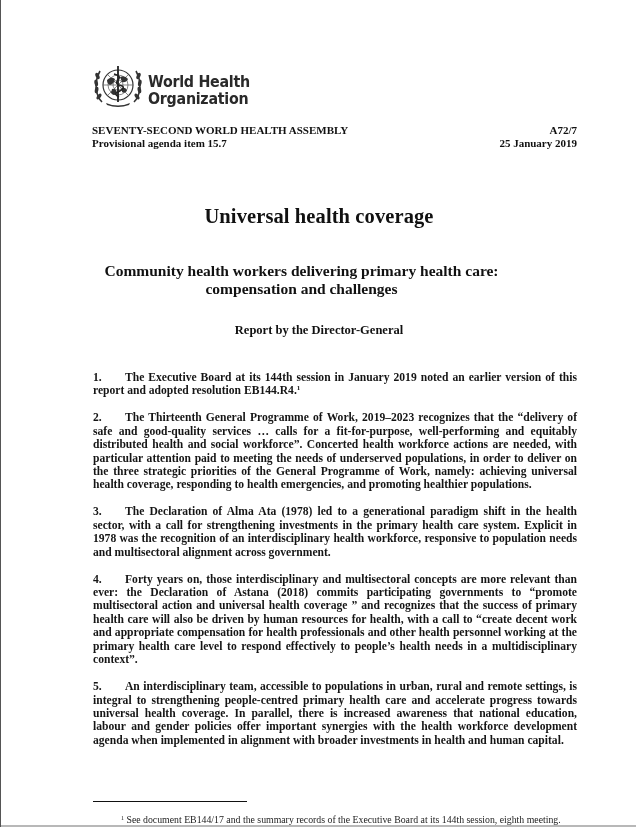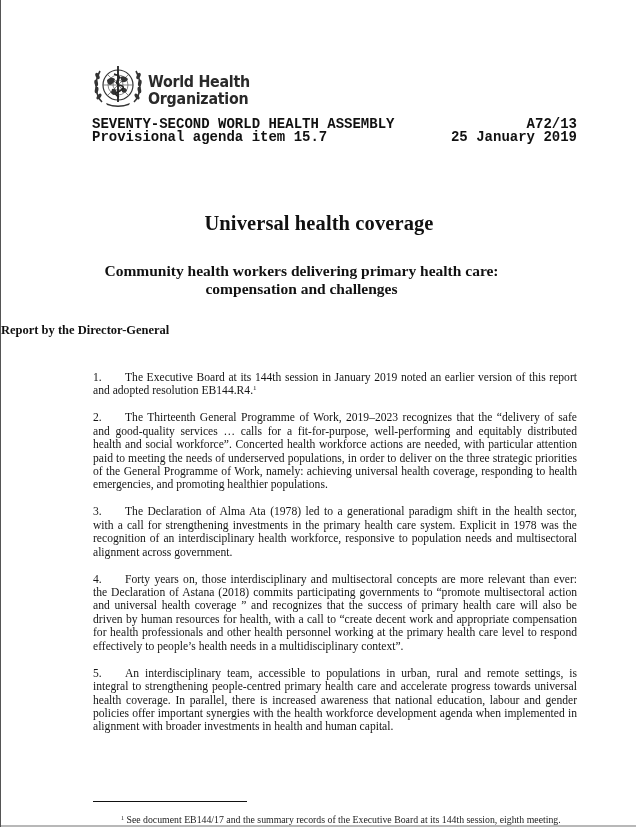--- a/index.html
+++ b/index.html
@@ -56,73 +56,74 @@
       transform: scaleX(0.92);
       transform-origin: left center;
     }
     .logo-text div { white-space: nowrap; }
 
     
     .meta {
       position: absolute;
       left: 91px;
       width: 485px;
-      top: 118px;
-      font-family: Liberation Mono, monospace;
-      font-weight: bold;
-      font-size: 14px;
+      top: 124px;
+      font-family: Liberation Serif, serif;
+      font-weight: bold;
+      font-size: 11px;
       line-height: 12.5px;
       color: #111;
     }
     .meta-row {
       display: flex;
       justify-content: space-between;
     }
 
     
     .title {
       position: absolute;
       left: 0; width: 636px;
-      top: 212px;
+      top: 205px;
       text-align: center;
       font-weight: bold;
       font-size: 20.5px;
       letter-spacing: 0.1px;
     }
     .subtitle {
       position: absolute;
       left: 0; width: 601px;
       top: 262px;
       text-align: center;
       font-weight: bold;
       font-size: 15.5px;
       line-height: 18px;
     }
     .report-by {
       position: absolute;
       left: 0; width: 636px;
       top: 323px;
-      text-align: left;
+      text-align: center;
       font-weight: bold;
       font-size: 12.5px;
     }
 
     
     .body {
       position: absolute;
       left: 92px;
       width: 484px;
       top: 371px;
       font-size: 11.6px;
       line-height: 13.4px;
       color: #151515;
     }
     .para {
       text-align: justify;
       margin: 0 0 13.6px 0;
+      font-weight: bold;
     }
     .para-num {
       display: inline-block;
       width: 32px;
     }
     sup {
       font-size: 7px;
       line-height: 0;
       vertical-align: 4px;
     }
@@ -191,21 +192,21 @@
     </svg>
     <div class="logo-text">
       <div>World Health</div>
       <div>Organization</div>
     </div>
   </div>
 
   <div class="meta">
     <div class="meta-row">
       <span>SEVENTY-SECOND WORLD HEALTH ASSEMBLY</span>
-      <span>A72/13</span>
+      <span>A72/7</span>
     </div>
     <div class="meta-row">
       <span>Provisional agenda item 15.7</span>
       <span>25 January 2019</span>
     </div>
   </div>
 
   <div class="title">Universal health coverage</div>
 
   <div class="subtitle">

